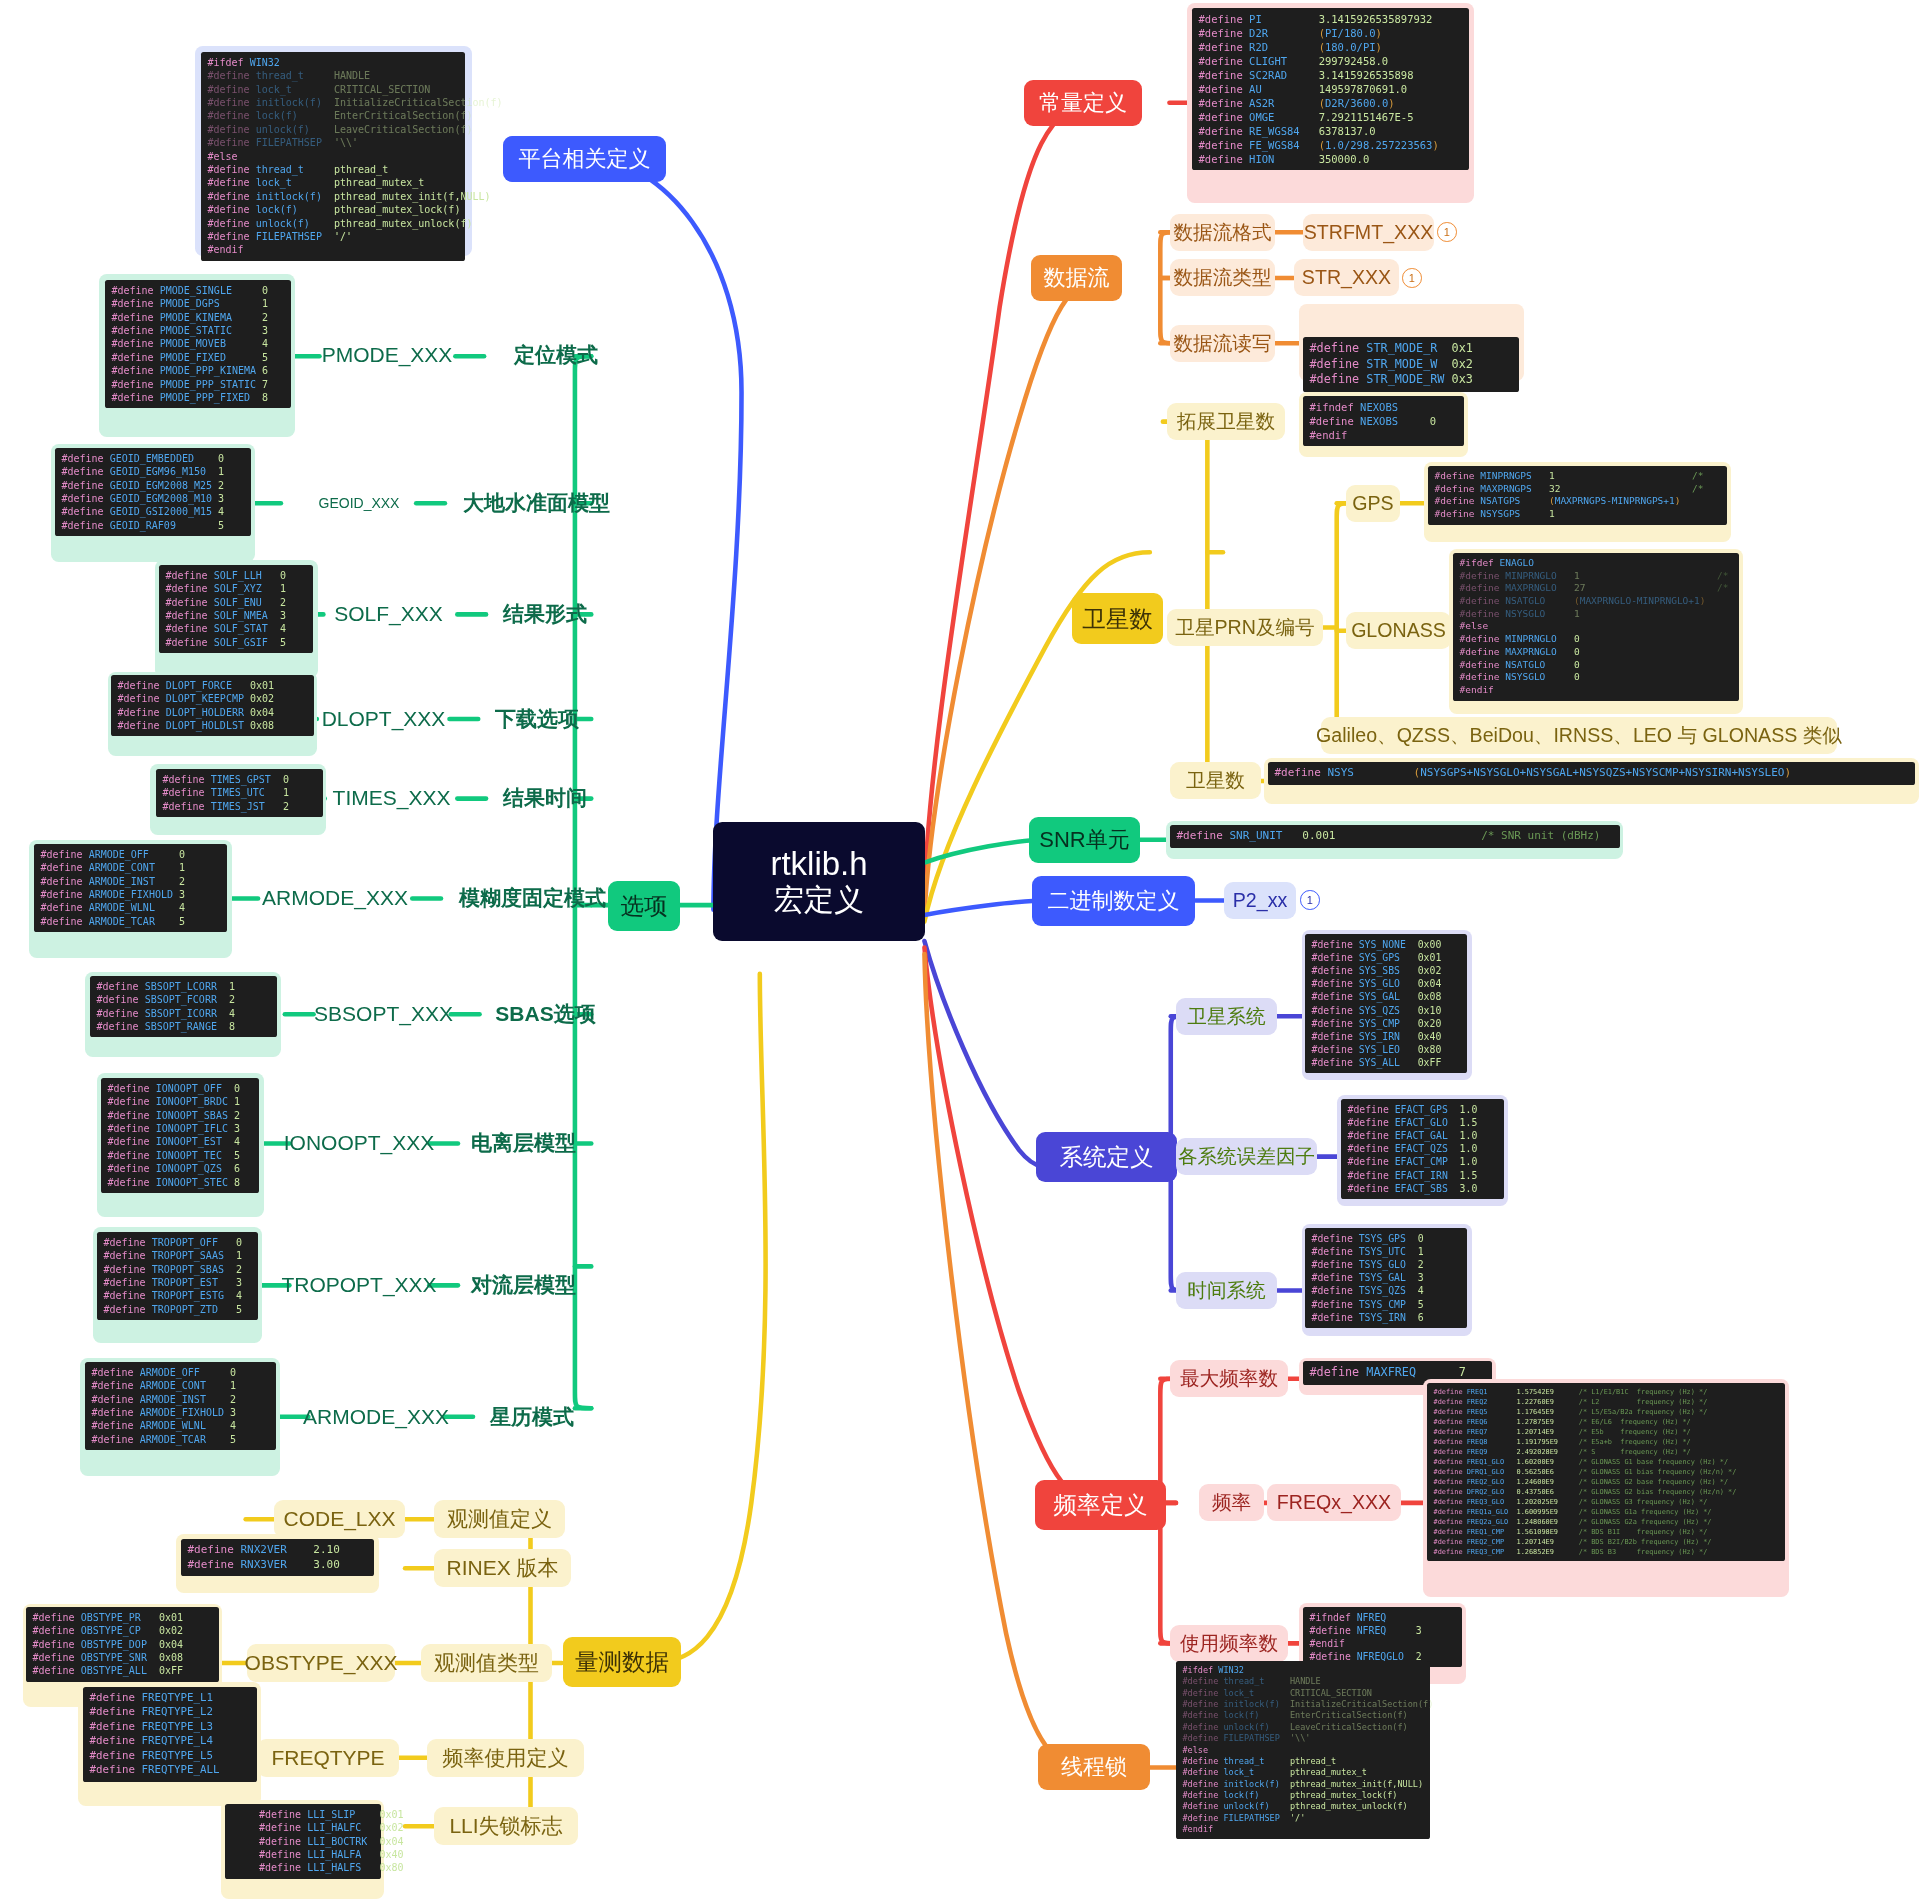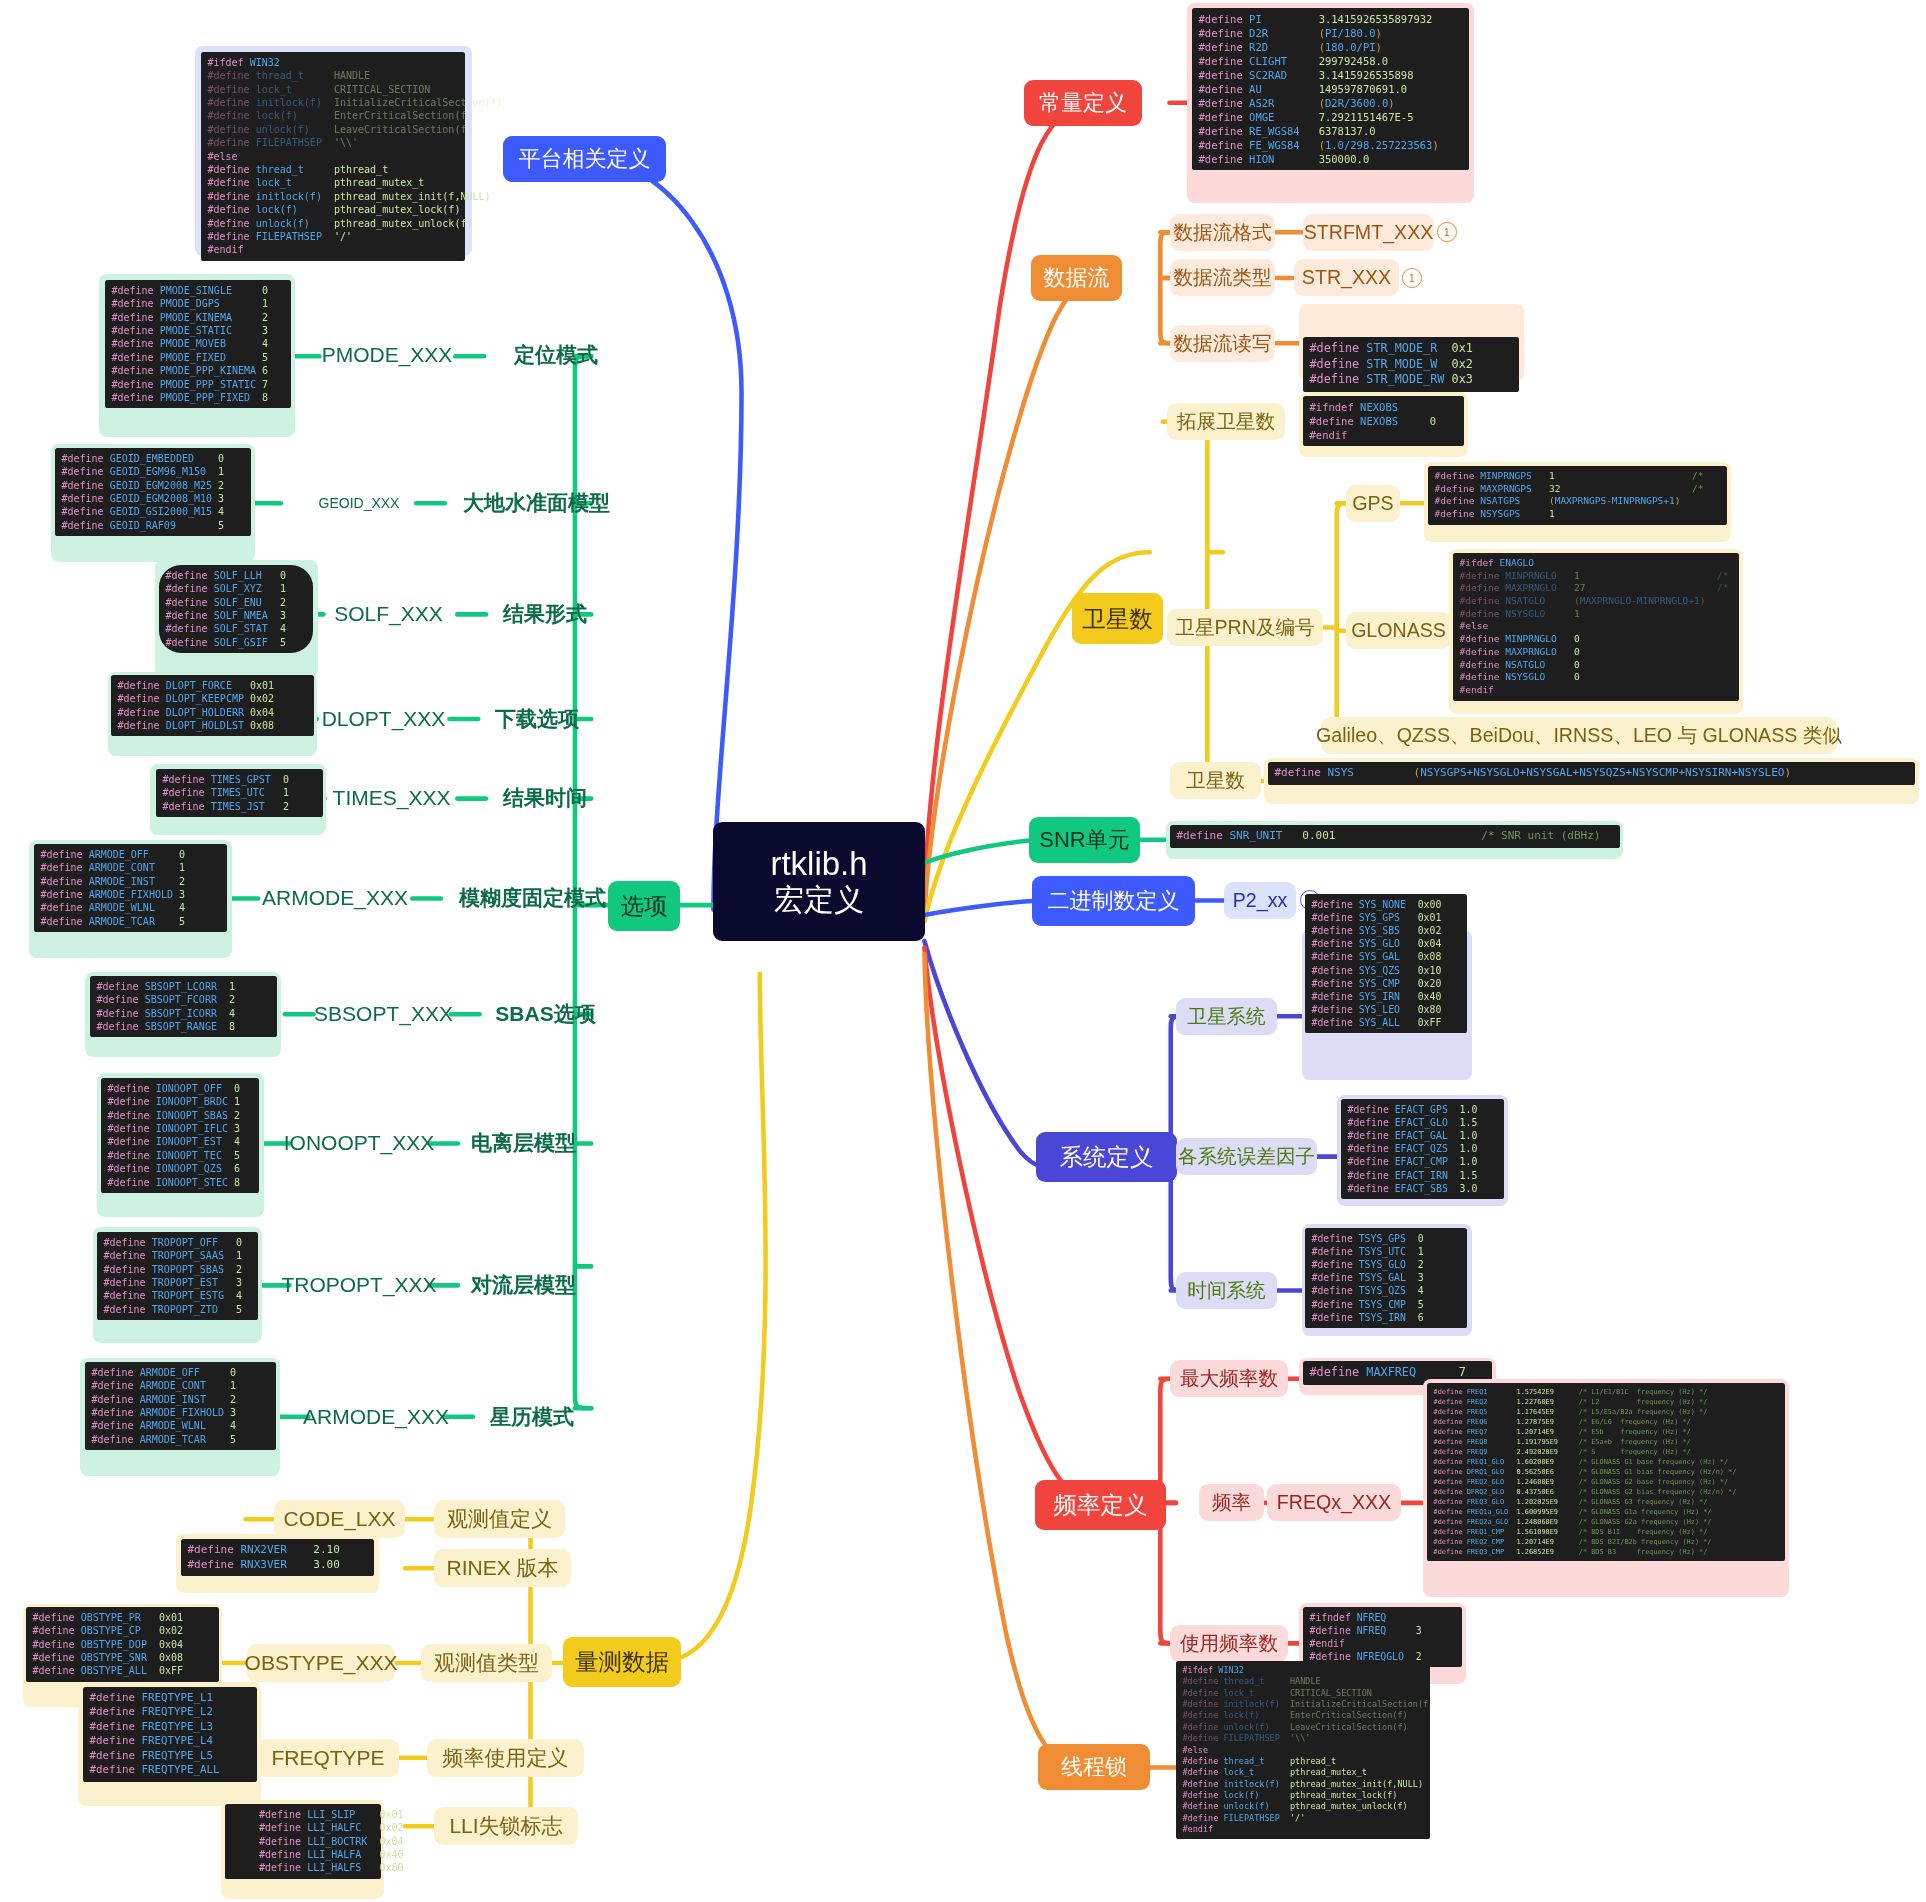--- a/index.html
+++ b/index.html
@@ -290,21 +290,21 @@
 <span><span class="kw">#define</span> <span class="id">GEOID_RAF09</span>       <span class="num">5</span></span>
 </div>
 <div class="pill t-green-line" style="left:291px; top:484px; width:136px; height:38px; font-size:14px;">
   <span>GEOID_XXX</span>
 </div>
 <div class="pill t-green-line b" style="left:445px; top:484px; width:183px; height:38px; font-size:21px;">
   <span>大地水准面模型</span>
 </div>
 
 <div class="halo halo-green" style="left:155px; top:560px; width:163px; height:118px;"></div>
-<div class="code" style="left:159px; top:565px; width:154px; font-size:10px;border-radius:22px;" id="code-solf"><span><span class="kw">#define</span> <span class="id">SOLF_LLH</span>   <span class="num">0</span></span>
+<div class="code" style="left:159px; top:565px; width:154px; font-size:10px;" id="code-solf"><span><span class="kw">#define</span> <span class="id">SOLF_LLH</span>   <span class="num">0</span></span>
 <span><span class="kw">#define</span> <span class="id">SOLF_XYZ</span>   <span class="num">1</span></span>
 <span><span class="kw">#define</span> <span class="id">SOLF_ENU</span>   <span class="num">2</span></span>
 <span><span class="kw">#define</span> <span class="id">SOLF_NMEA</span>  <span class="num">3</span></span>
 <span><span class="kw">#define</span> <span class="id">SOLF_STAT</span>  <span class="num">4</span></span>
 <span><span class="kw">#define</span> <span class="id">SOLF_GSIF</span>  <span class="num">5</span></span>
 </div>
 <div class="pill t-green-line" style="left:323px; top:595px; width:131px; height:38px; font-size:21px;">
   <span>SOLF_XXX</span>
 </div>
 <div class="pill t-green-line b" style="left:486px; top:595px; width:118px; height:38px; font-size:21px;">
@@ -592,21 +592,21 @@
 </div>
 
 <div class="pill t-purple-solid" style="left:1036px; top:1132px; width:141px; height:50px; font-size:23.5px;">
   <span>系统定义</span>
 </div>
 
 <div class="pill t-purple-soft" style="left:1176px; top:998px; width:101px; height:37px; font-size:19.6px;">
   <span>卫星系统</span>
 </div>
 <div class="halo halo-purple" style="left:1302px; top:930px; width:170px; height:150px;"></div>
-<div class="code" style="left:1305px; top:894px; width:162px; font-size:9.8px;" id="code-sys"><span><span class="kw">#define</span> <span class="id">SYS_NONE</span>  <span class="num">0x00</span></span>
+<div class="code" style="left:1305px; top:934px; width:162px; font-size:9.8px;" id="code-sys"><span><span class="kw">#define</span> <span class="id">SYS_NONE</span>  <span class="num">0x00</span></span>
 <span><span class="kw">#define</span> <span class="id">SYS_GPS</span>   <span class="num">0x01</span></span>
 <span><span class="kw">#define</span> <span class="id">SYS_SBS</span>   <span class="num">0x02</span></span>
 <span><span class="kw">#define</span> <span class="id">SYS_GLO</span>   <span class="num">0x04</span></span>
 <span><span class="kw">#define</span> <span class="id">SYS_GAL</span>   <span class="num">0x08</span></span>
 <span><span class="kw">#define</span> <span class="id">SYS_QZS</span>   <span class="num">0x10</span></span>
 <span><span class="kw">#define</span> <span class="id">SYS_CMP</span>   <span class="num">0x20</span></span>
 <span><span class="kw">#define</span> <span class="id">SYS_IRN</span>   <span class="num">0x40</span></span>
 <span><span class="kw">#define</span> <span class="id">SYS_LEO</span>   <span class="num">0x80</span></span>
 <span><span class="kw">#define</span> <span class="id">SYS_ALL</span>   <span class="num">0xFF</span></span>
 </div>

